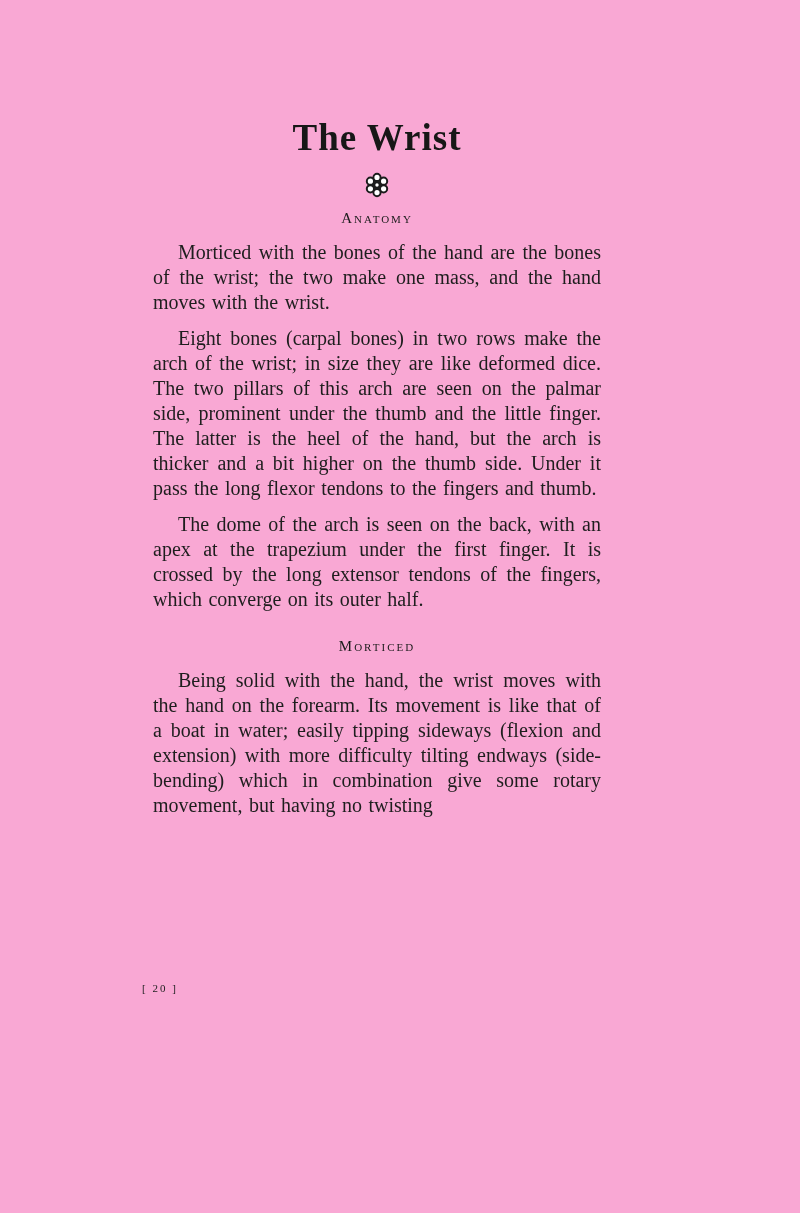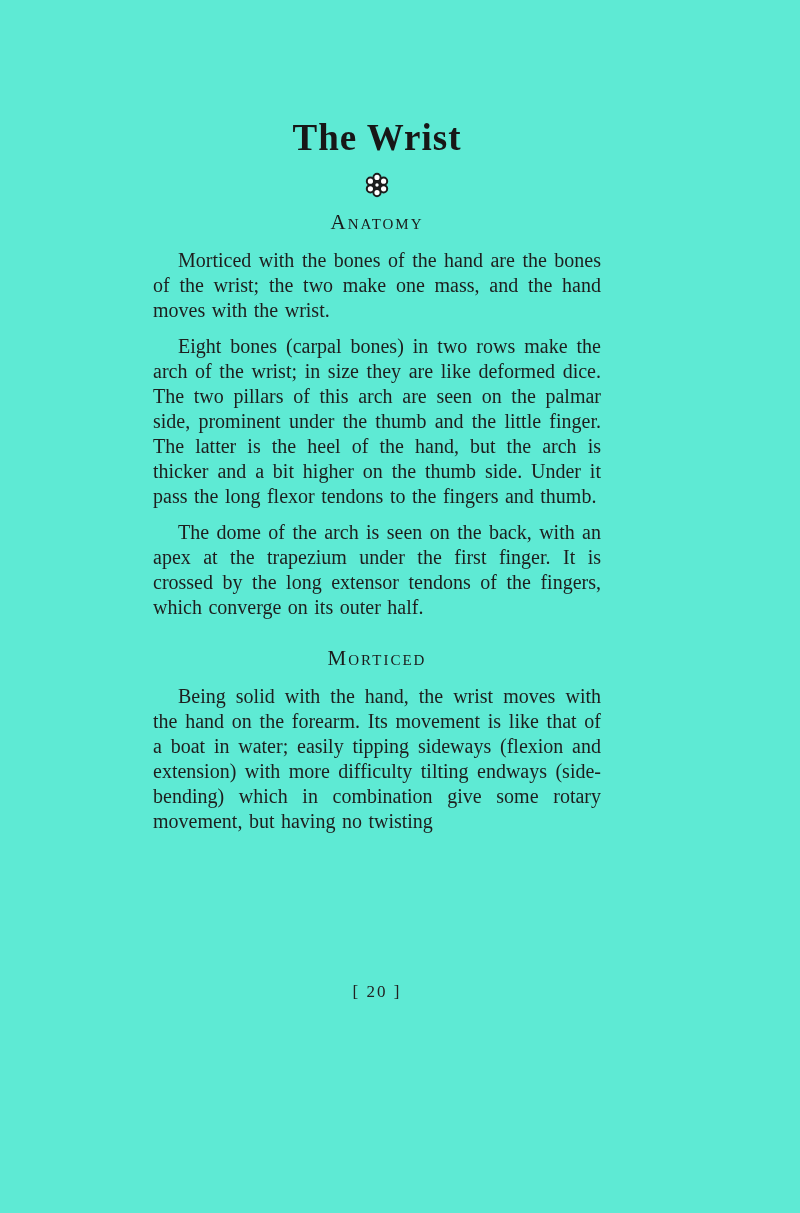--- a/index.html
+++ b/index.html
@@ -4,21 +4,21 @@
 <style>
   html, body {
     margin: 0;
     padding: 0;
     background: #ffffff;
   }
   .page {
     position: relative;
     width: 800px;
     height: 1213px;
-    background: #5eead4;
+    background: #f9a8d4;
     overflow: hidden;
     font-family: "Liberation Serif", serif;
     color: #1c1c1c;
   }
   .column {
     position: absolute;
     left: 142px;
     top: 116px;
     width: 470px;
   }
@@ -35,21 +35,21 @@
     text-align: center;
     height: 28px;
     line-height: 28px;
     margin-bottom: 12px;
   }
   .ornament-wrap svg {
     vertical-align: middle;
   }
   .section-heading {
     margin: 26px 0 13px 0;
-    font-size: 21px;
+    font-size: 15px;
     font-weight: 500;
     font-variant: small-caps;
     letter-spacing: 2px;
     text-align: center;
     color: #1b1b1b;
   }
   .section:first-of-type .section-heading {
     margin-top: 4px;
   }
   .section p {
@@ -59,22 +59,21 @@
     text-align: justify;
     text-indent: 25px;
     word-spacing: 1.5px;
     color: #1e1e1e;
   }
   .folio {
     position: absolute;
     left: 142px;
     top: 982px;
     width: 470px;
-    text-align: center;
-    font-size: 17px;
+    font-size: 11px;
     letter-spacing: 2px;
     color: #222222;
   }
 </style>
 </head>
 <body>
 
 <div class="page">
   <div class="column">
 

